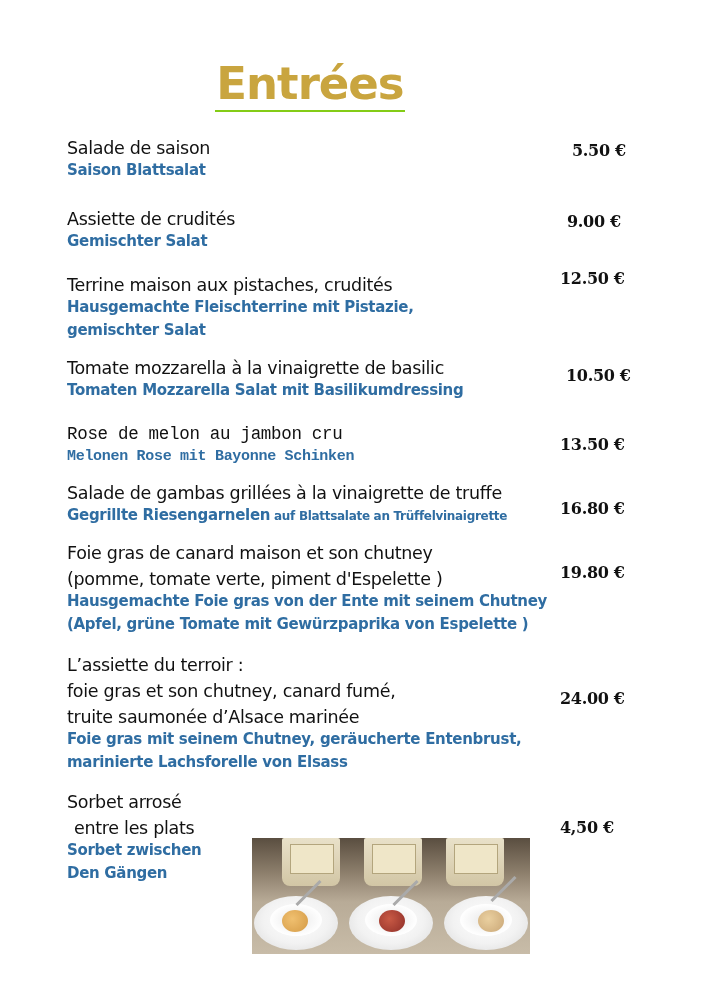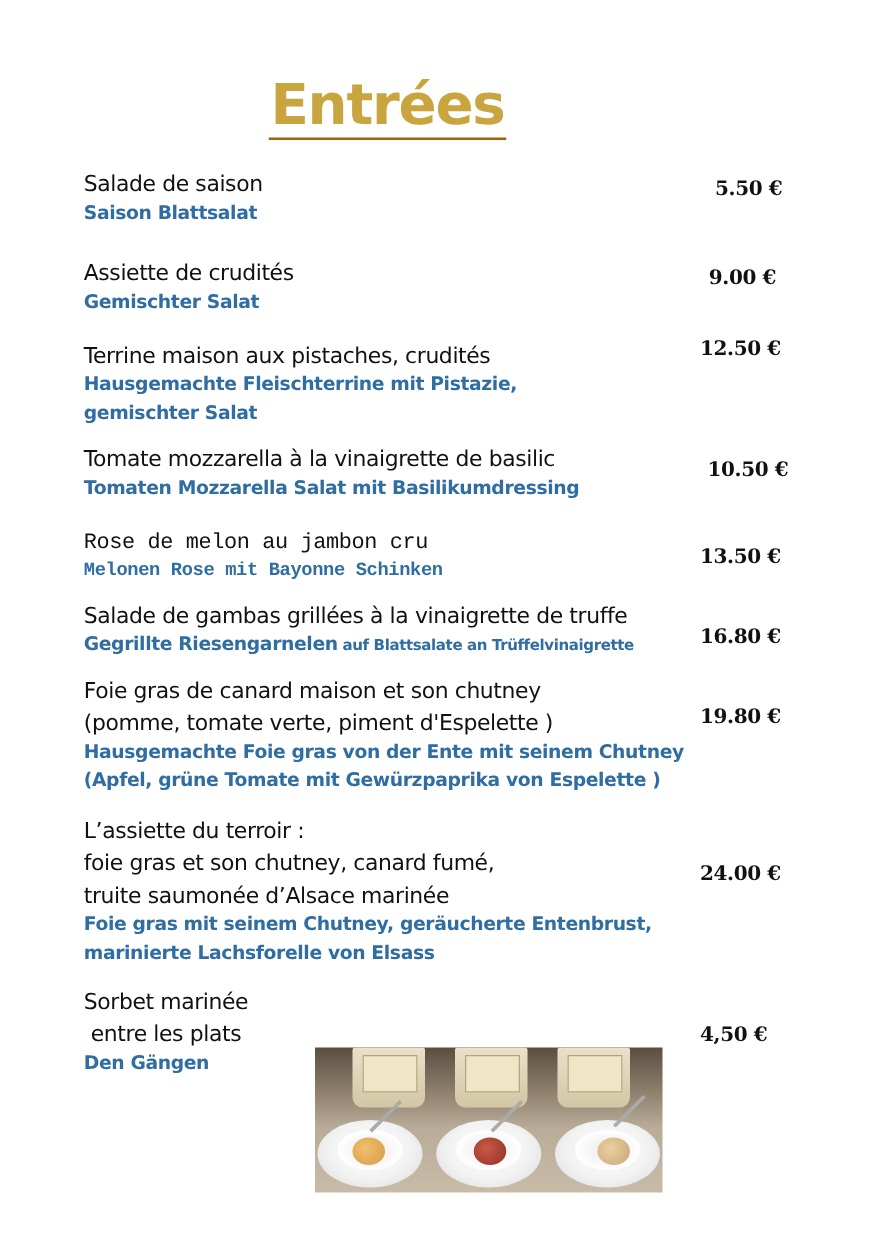--- a/index.html
+++ b/index.html
@@ -1,21 +1,21 @@
 <!DOCTYPE html>
 <html><head>
   <meta charset="utf-8">
   <style>
     html, body { margin:0; padding:0; background:#ffffff; }
     body { width:716px; height:1000px; position:relative; overflow:hidden;
            font-family:"DejaVu Sans", "Liberation Sans", sans-serif; color:#111; }
     .title { position:absolute; left:215px; top:58px; width:190px;
              font-family:"DejaVu Sans", sans-serif; font-weight:bold; font-size:45px;
              color:#c9a53f; letter-spacing:-1px; line-height:52px;
-             border-bottom:2px solid #a16207; padding-bottom:0; text-align:center; }
+             border-bottom:2px solid #84cc16; padding-bottom:0; text-align:center; }
     .item { position:absolute; left:67px; }
     .fr { font-size:17.5px; line-height:22px; color:#111; letter-spacing:-0.3px; }
     .de { font-size:15px; line-height:23px; color:#2f6da2; font-weight:bold; letter-spacing:-0.3px; }
     .de .light { font-weight:bold; font-size:12px; }
     .price { position:absolute; font-size:16px; font-weight:bold; color:#111;
              font-family:"DejaVu Serif", serif; letter-spacing:-0.3px; }
     .photo { position:absolute; left:252px; top:838px; width:278px; height:116px;
              background:linear-gradient(180deg,#5a4e40 0%,#8d7f6c 30%,#b8ab97 55%,#c8bca8 100%);
              overflow:hidden; }
     .bottle { position:absolute; top:0; width:58px; height:48px;
@@ -82,22 +82,23 @@
 <div class="item" style="top:654px;">
   <div class="fr">L’assiette du terroir :</div>
   <div class="fr" style="margin-top:4px;">foie gras et son chutney, canard fumé,</div>
   <div class="fr" style="margin-top:4px;">truite saumonée d’Alsace marinée</div>
   <div class="de">Foie gras mit seinem Chutney, geräucherte Entenbrust,</div>
   <div class="de">marinierte Lachsforelle von Elsass</div>
 </div>
 <div class="price" style="left:560px; top:689px;">24.00 €</div>
 
 <div class="item" style="top:791px;">
-  <div class="fr">Sorbet marinée</div>
+  <div class="fr">Sorbet arrosé</div>
   <div class="fr" style="margin-top:4px;text-align:center;">entre les plats</div>
+  <div class="de">Sorbet zwischen</div>
   <div class="de">Den Gängen</div>
 </div>
 <div class="price" style="left:560px; top:818px;">4,50 €</div>
 
 <div class="photo">
   <div class="bottle" style="left:30px;">
       <div class="lbl"></div>
     </div>
   <div class="bottle" style="left:112px;">
       <div class="lbl"></div>

